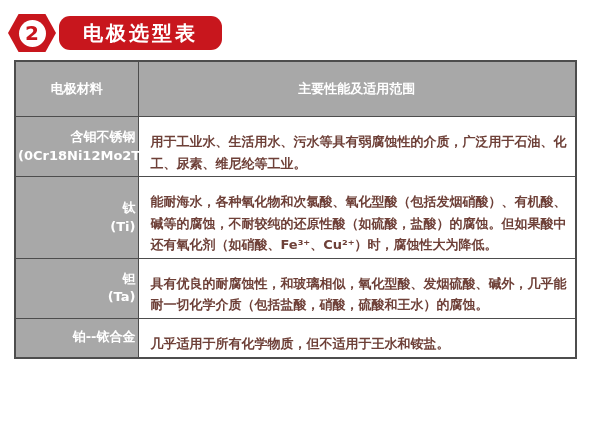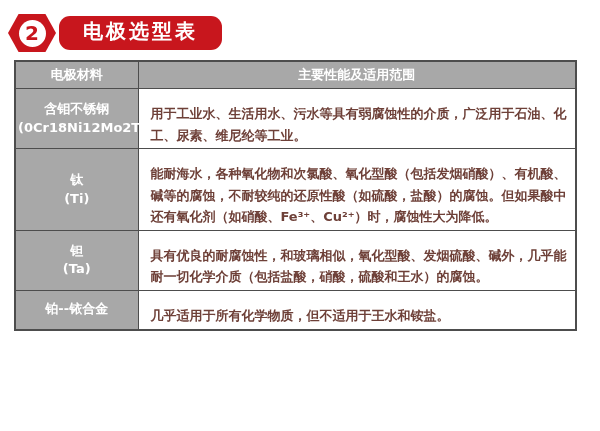--- a/index.html
+++ b/index.html
@@ -19,43 +19,43 @@
   }
   .badge-circle{
     width:27px;height:27px;border-radius:50%;background:#ffffff;
     display:flex;align-items:center;justify-content:center;
     color:var(--color-accent,#c8161d);font-size:20px;font-weight:bold;line-height:1;
   }
   .banner{
     margin-left:3px;background:var(--color-accent,#c8161d);
     border-radius:11px;height:34px;min-width:150px;
     display:flex;align-items:center;justify-content:center;
-    padding:2px 24px;box-sizing:border-box;font-family:Liberation Mono, monospace;
+    padding:2px 24px;box-sizing:border-box;
   }
   .banner-text{
     color:#ffffff;font-size:20px;font-weight:bold;letter-spacing:3px;line-height:1;
   }
   
   table{
     border-collapse:collapse;table-layout:fixed;
     width:561px;margin:5px 0 0 14px;
     border:2px solid var(--color-border,#4d4d4d);
   }
   th,td{border:1px solid var(--color-border,#4d4d4d);box-sizing:border-box;}
   th{
     background:var(--color-header-bg,#a8a8a8);
     color:var(--color-header-text,#ffffff);
-    font-size:13px;font-weight:bold;height:27px;padding:4px;
+    font-size:13px;font-weight:bold;height:27px;padding:18px;
   }
   col.c-mat{width:123px;}
   col.c-desc{width:438px;}
   td.mat-cell{
     background:var(--color-header-bg,#a8a8a8);
     color:var(--color-header-text,#ffffff);
-    text-align:center;vertical-align:middle;
+    text-align:right;vertical-align:middle;
     font-size:13px;font-weight:bold;line-height:1.45;padding:1px 2px;
   }
   td.desc-cell{
     background:#ffffff;color:var(--color-body-text,#6e4038);
     font-size:13px;font-weight:bold;line-height:1.66;
     vertical-align:middle;padding:14px 8px 2px 12px;text-align:left;
   }
   tr.r0{height:55px;} tr.r1{height:46px;} tr.r2{height:64px;}
   tr.r3{height:72px;} tr.r4{height:50px;} tr.r5{height:20px;} tr.r6{height:21px;}
   .sub:empty{display:none;}

